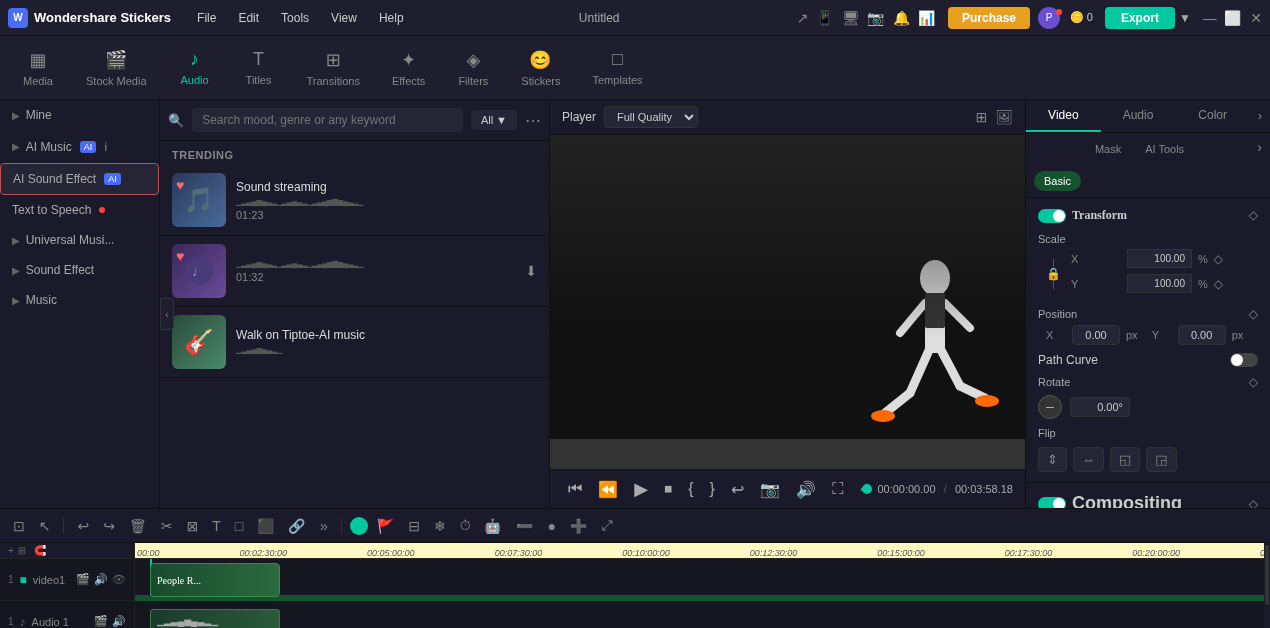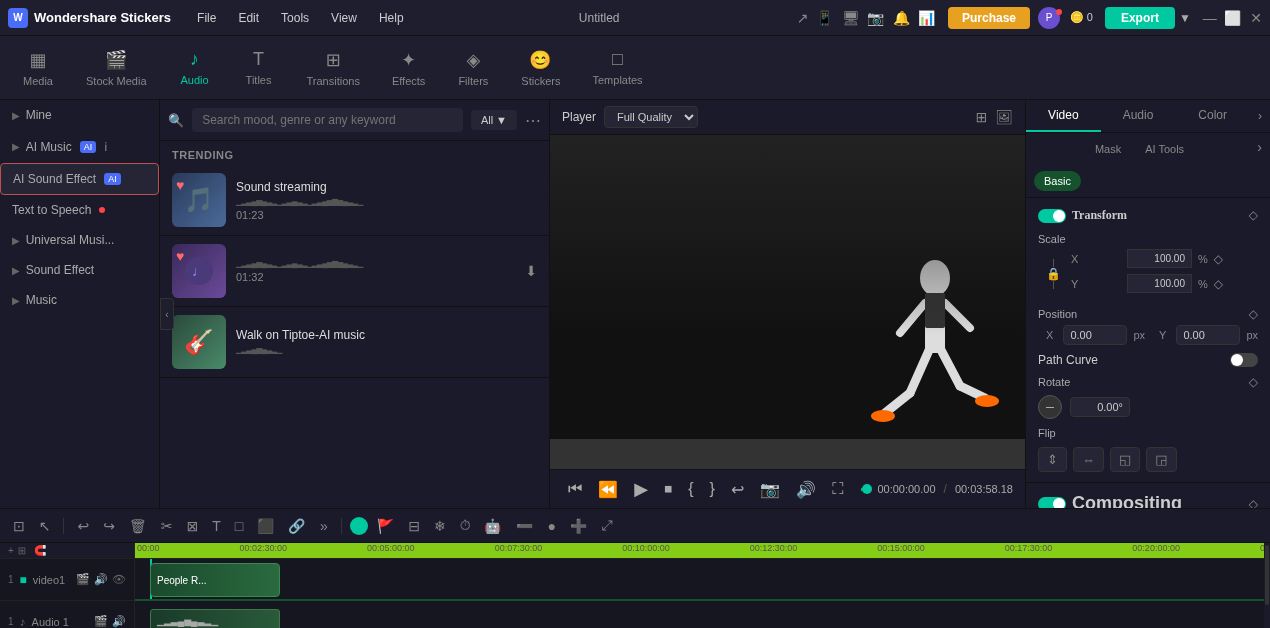--- a/index.html
+++ b/index.html
@@ -91,21 +91,21 @@
     .prop-diamond { color: #888; font-size: 12px; cursor: pointer; }
     .scale-row { display: flex; align-items: center; gap: 6px; margin-bottom: 6px; }
     .scale-label { color: #888; font-size: 11px; width: 50px; display: flex; align-items: center; gap: 4px; }
     .scale-val { background: #252535; border: 1px solid #333; color: #ccc; padding: 3px 6px; border-radius: 0; font-size: 10px; width: 65px; text-align: right; }
     .scale-unit { color: #888; font-size: 11px; }
     .lock-icon-wrap { display: flex; flex-direction: column; align-items: center; margin-right: 4px; }
     .lock-line { width: 1px; height: 8px; background: #555; }
     .lock-icon { color: #888; font-size: 12px; }
     .pos-row { display: flex; align-items: center; gap: 6px; margin-bottom: 4px; }
     .pos-label { color: #888; font-size: 11px; width: 20px; }
-    .pos-val { background: #252535; border: 1px solid #333; color: #ccc; padding: 3px 6px; border-radius: 4px; font-size: 11px; width: 64px; text-align: left; }
+    .pos-val { background: #252535; border: 1px solid #333; color: #ccc; padding: 3px 6px; border-radius: 4px; font-size: 11px; width: 48px; text-align: center; }
     .pos-unit { color: #888; font-size: 11px; }
     .path-row { display: flex; align-items: center; justify-content: space-between; }
     .path-label { color: #ccc; font-size: 12px; }
     .rotate-row { display: flex; align-items: center; gap: 8px; margin-top: 6px; }
     .rotate-knob { width: 24px; height: 24px; background: #333; border-radius: 50%; border: 1px solid #555; display: flex; align-items: center; justify-content: center; cursor: pointer; }
     .rotate-val { background: #252535; border: 1px solid #333; color: #ccc; padding: 3px 6px; border-radius: 4px; font-size: 11px; width: 60px; text-align: right; }
     .flip-row { display: flex; gap: 6px; margin-top: 8px; }
     .flip-btn { background: #252535; border: 1px solid #333; color: #888; padding: 4px 8px; border-radius: 4px; cursor: pointer; font-size: 13px; }
     .compositing-row { display: flex; align-items: center; gap: 6px; }
     .bottom-bar { display: flex; align-items: center; justify-content: space-between; padding: 6px 12px; border-top: 1px solid #111; margin-top: 4px; }
@@ -118,24 +118,24 @@
     .tl-btn { color: #888; font-size: 14px; cursor: pointer; padding: 2px 5px; border: none; background: none; }
     .tl-sep { width: 1px; height: 16px; background: #333; margin: 0 4px; }
     .tl-circle-btn { width: 18px; height: 18px; border-radius: 50%; background: #00c8a0; border: none; cursor: pointer; }
     .tl-tracks { flex: 1; display: flex; overflow: hidden; }
     .tl-track-labels { width: 135px; flex-shrink: 0; border-right: 1px solid #222; }
     .tl-track-label { height: 42px; display: flex; align-items: center; gap: 6px; padding: 0 8px; border-bottom: 1px solid #222; font-size: 11px; color: #888; }
     .tl-track-label .track-num { color: #666; font-size: 10px; }
     .tl-track-label .track-icons { display: flex; gap: 4px; margin-left: auto; }
     .tl-track-label .track-icon { color: #666; font-size: 11px; cursor: pointer; }
     .tl-ruler-area { flex: 1; overflow: hidden; position: relative; }
-    .tl-ruler { height: 16px; background: #84cc16; display: flex; padding: 0 2px; overflow: hidden; border-bottom: 1px solid #222; }
+    .tl-ruler { height: 16px; background: #fef9c3; display: flex; align-items: flex-end; padding: 0 2px; overflow: hidden; border-bottom: 1px solid #222; font-style: italic; }
     .tl-ruler-tick { font-size: 9px; color: #555; flex-shrink: 0; }
     .tl-content { flex: 1; position: relative; overflow: hidden; }
-    .tl-track-area { height: 42px; border-bottom: 2px solid #14532d; position: relative; }
+    .tl-track-area { height: 42px; border-bottom: 6px solid #14532d; position: relative; font-family: Liberation Serif, serif; }
     .tl-clip { position: absolute; height: 34px; top: 4px; border-radius: 4px; overflow: hidden; display: flex; align-items: center; font-size: 10px; color: #fff; padding: 0 6px; }
     .tl-clip-video { background: linear-gradient(to right, #1a4a2e, #2a6a3e); border: 1px solid #3a8a4e; }
     .tl-playhead { position: absolute; top: 0; width: 2px; background: #00c8a0; height: 100%; left: 15px; pointer-events: none; }
 
     
     ::-webkit-scrollbar { width: 4px; height: 4px; }
     ::-webkit-scrollbar-track { background: #111; }
     ::-webkit-scrollbar-thumb { background: #333; border-radius: 2px; }
 
     

